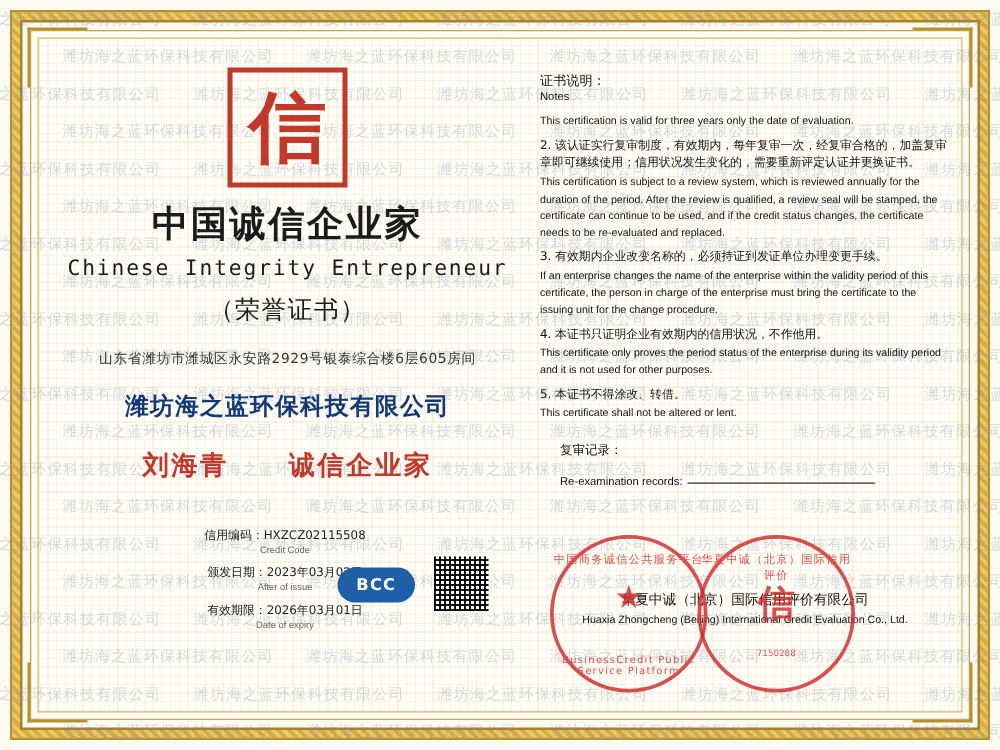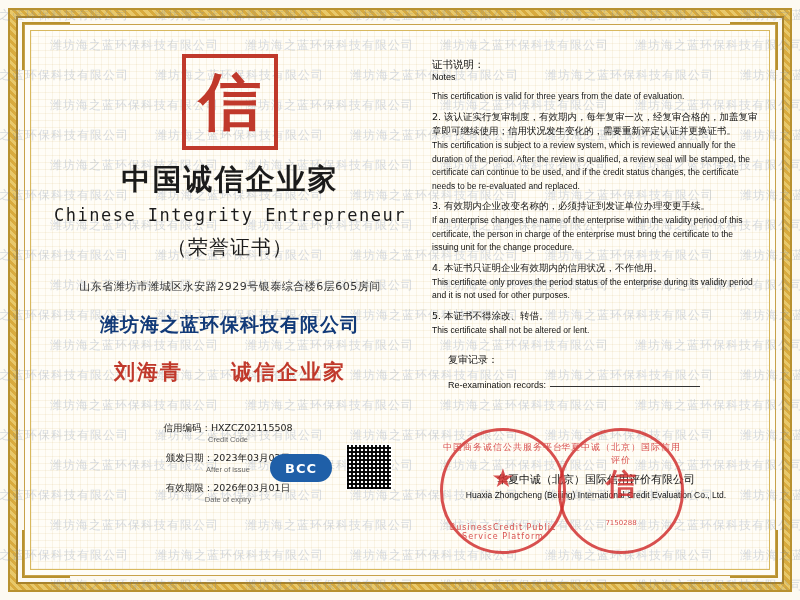--- a/index.html
+++ b/index.html
@@ -277,21 +277,21 @@
       <div class="bcc">BCC</div>
       <div class="qr"></div>
 
     </div>
 
     <div class="right">
       <div class="notes-h">证书说明：</div>
       <div class="notes-h-en">Notes</div>
 
       <div>
-        <div class="note-en">This certification is valid for three years from the date of evaluation.</div>
+        <div class="note-en">This certification is valid for three years only the date of evaluation.</div>
       </div>
       <div>
         <div class="note-cn">2. 该认证实行复审制度，有效期内，每年复审一次，经复审合格的，加盖复审章即可继续使用；信用状况发生变化的，需要重新评定认证并更换证书。</div>
         <div class="note-en">This certification is subject to a review system, which is reviewed annually for the duration of the period. After the review is qualified, a review seal will be stamped, the certificate can continue to be used, and if the credit status changes, the certificate needs to be re-evaluated and replaced.</div>
       </div>
       <div>
         <div class="note-cn">3. 有效期内企业改变名称的，必须持证到发证单位办理变更手续。</div>
         <div class="note-en">If an enterprise changes the name of the enterprise within the validity period of this certificate, the person in charge of the enterprise must bring the certificate to the issuing unit for the change procedure.</div>
       </div>
       <div>

